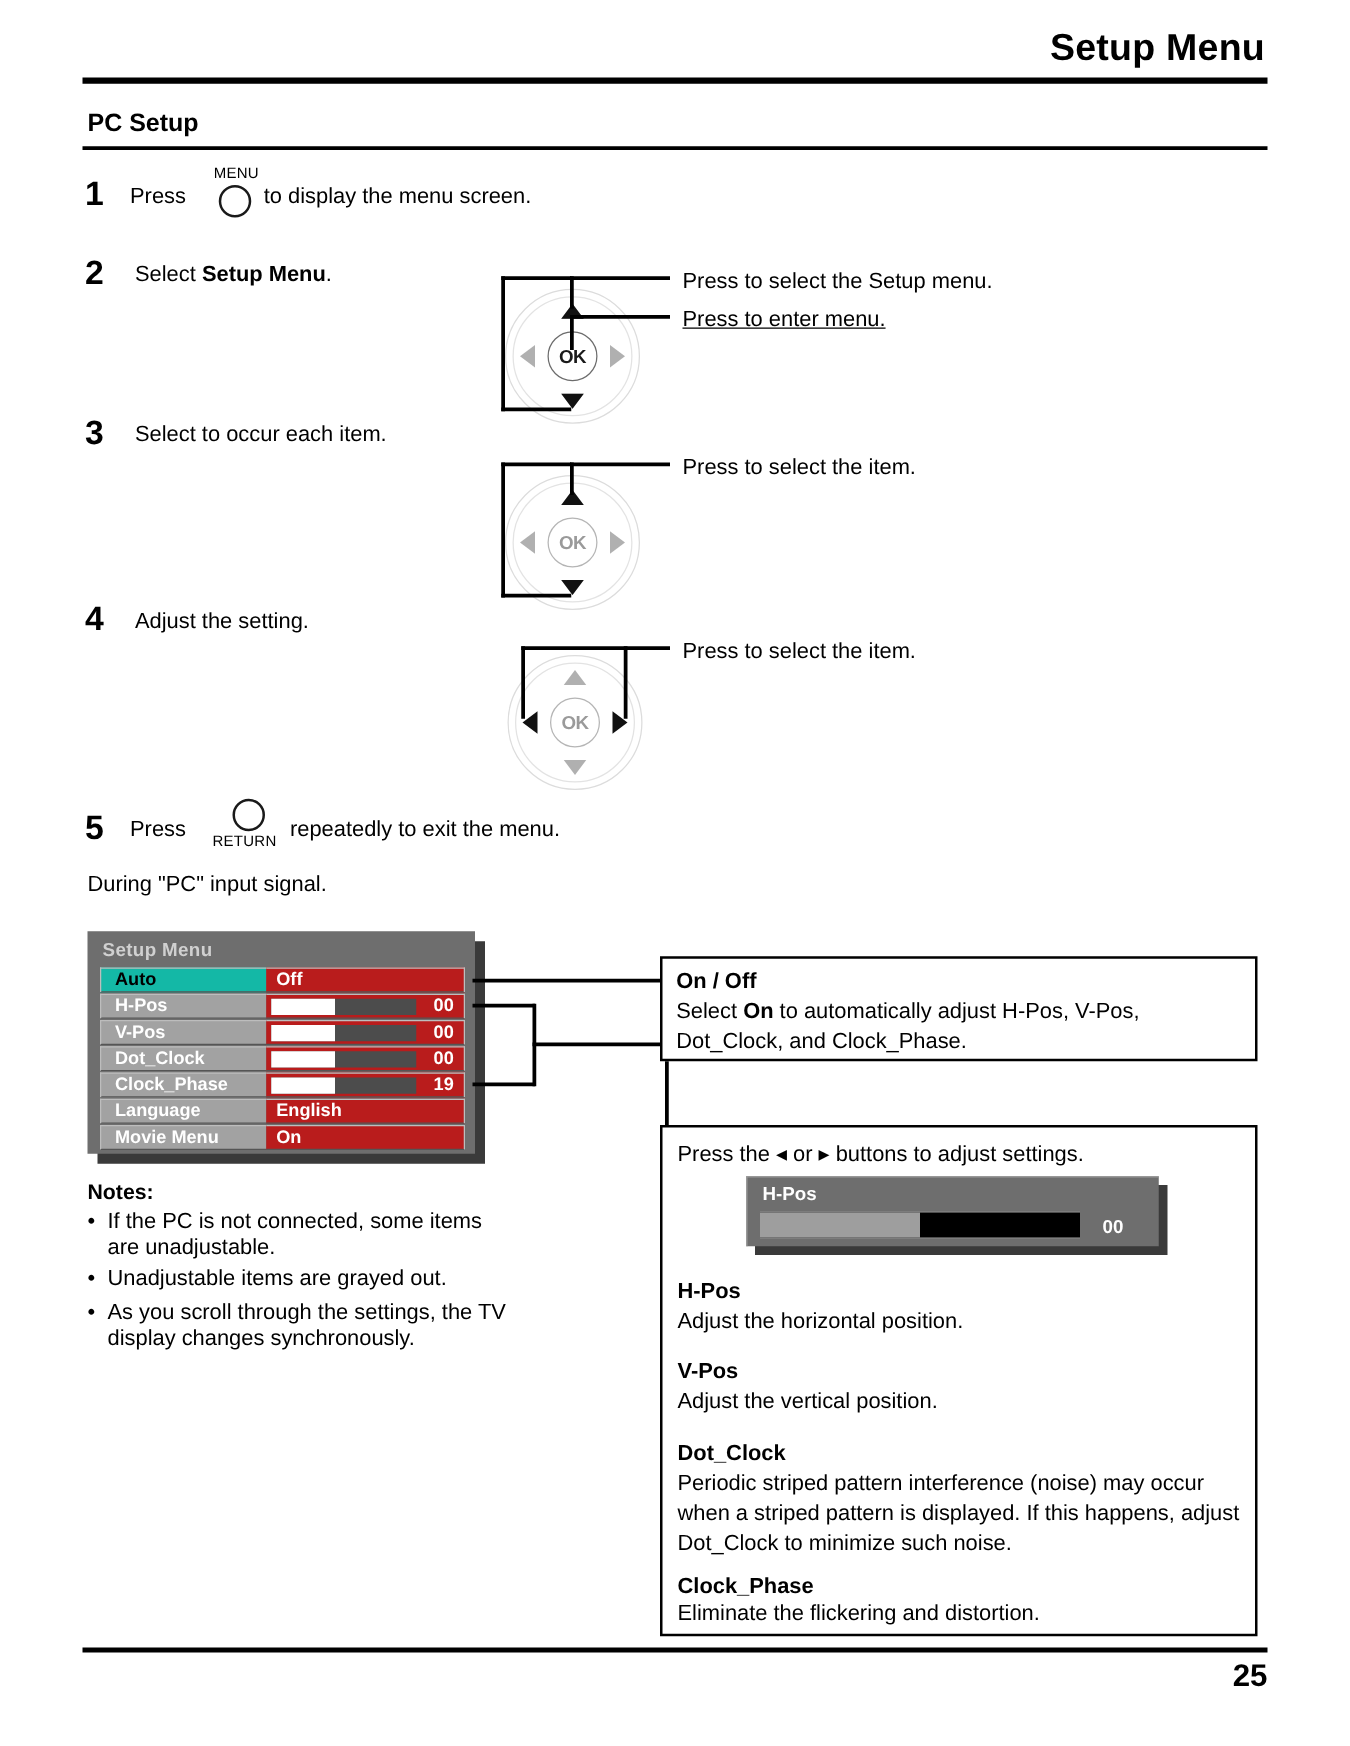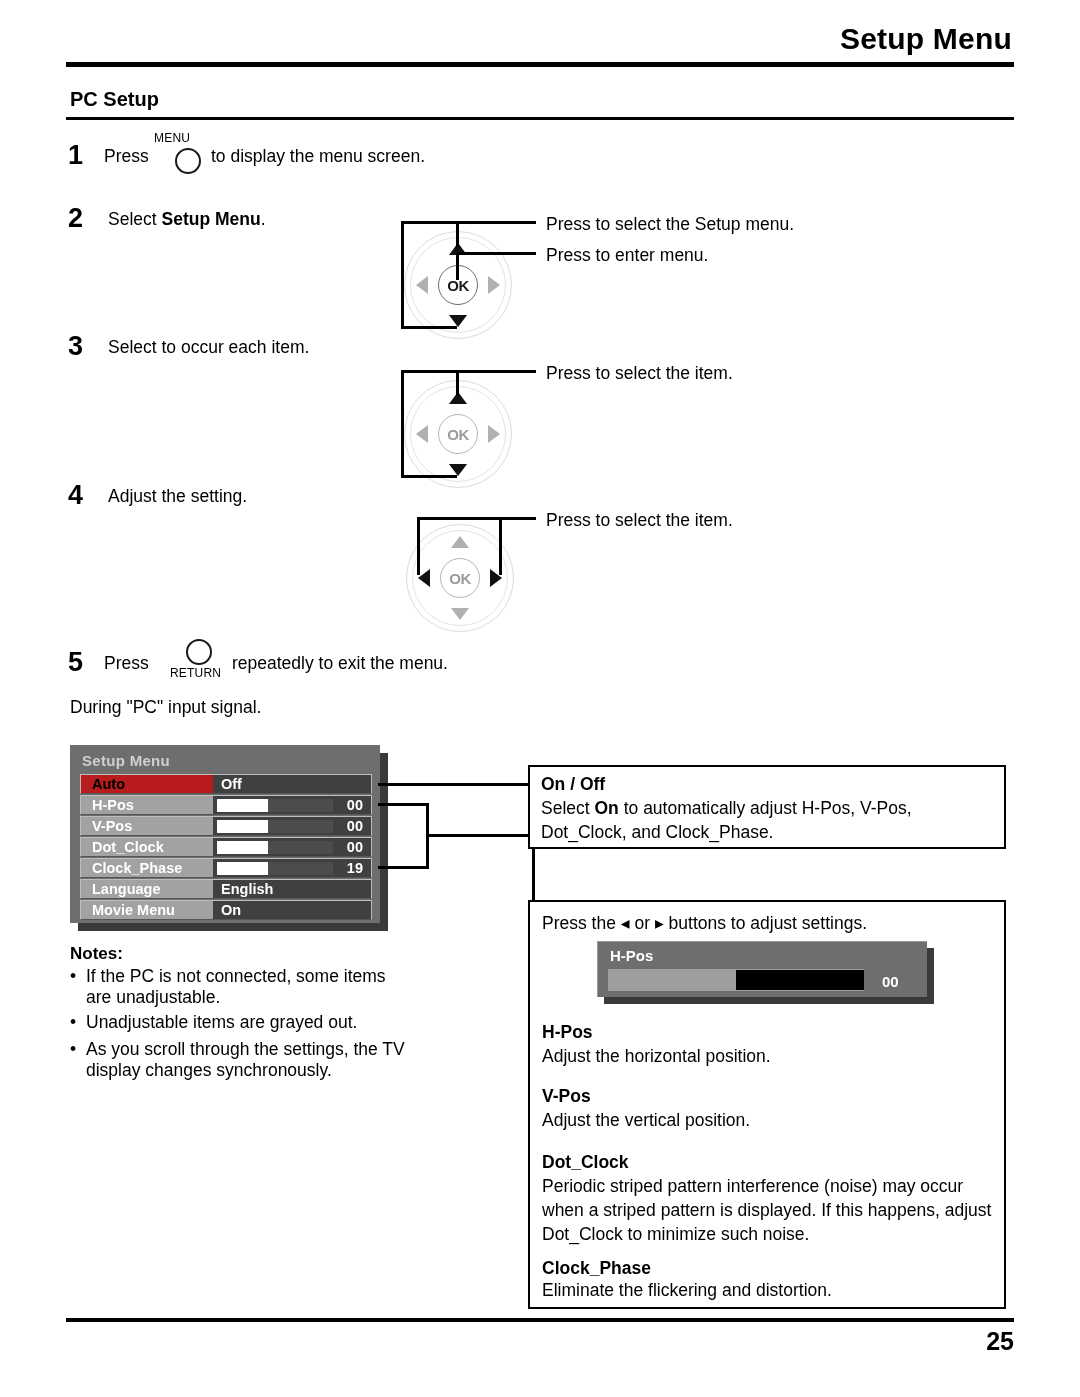--- a/index.html
+++ b/index.html
@@ -181,26 +181,26 @@
     font-weight: bold;
     display: flex;
     align-items: center;
     padding-left: 11px;
     box-sizing: border-box;
     border-top: 1px solid #bdbdbd;
     border-left: 1px solid #bdbdbd;
     border-bottom: 1px solid #555;
   }
   .osd-row.sel .osd-label {
-    background: #b91c1c;
+    background: #14b8a6;
     color: #000000;
   }
   .osd-value {
     flex: 1;
-    background: #404040;
+    background: #b91c1c;
     color: #ffffff;
     font-size: 14.5px;
     font-weight: bold;
     display: flex;
     align-items: center;
     padding-left: 8px;
     box-sizing: border-box;
     border-top: 1px solid #bdbdbd;
     border-right: 1px solid #bdbdbd;
     border-bottom: 1px solid #555;
@@ -332,21 +332,21 @@
 <body>
 
 <div class="header-title">Setup Menu</div>
 <div class="header-rule"></div>
 
 <div class="section-title">PC Setup</div>
 <div class="section-rule"></div>
 
 <div class="step-num" style="left:68px; top:140px;">1</div>
 <div class="step-text" style="left:104px; top:146px;">Press</div>
-<div class="rnd-label" style="left:154px; top:131px;">MENU</div>
+<div class="rnd-label" style="left:171px; top:131px;">MENU</div>
 <div class="rnd-btn" style="left:175px; top:148px;"></div>
 <div class="step-text" style="left:211px; top:146px;">to display the menu screen.</div>
 
 <div class="step-num" style="left:68px; top:203px;">2</div>
 <div class="step-text" style="left:108px; top:209px;">
   <span>Select </span><b>Setup Menu</b><span>.</span>
 </div>
 
 <div class="navpad dark-ok" style="left:404px; top:231px;">
   <div class="ring-outer"></div>
@@ -363,21 +363,21 @@
 
 <div class="lead v" style="left:401px; top:221px; height:108px;"></div>
 <div class="lead h" style="left:401px; top:221px; width:56px;"></div>
 <div class="lead h" style="left:401px; top:326px; width:56px;"></div>
 <div class="lead v" style="left:456px; top:221px; height:26px;"></div>
 <div class="lead h" style="left:456px; top:221px; width:80px;"></div>
 <div class="callout-text" style="left:546px; top:214px;">Press to select the Setup menu.</div>
 
 <div class="lead v" style="left:456px; top:252px; height:28px;"></div>
 <div class="lead h" style="left:456px; top:252px; width:80px;"></div>
-<div class="callout-text" style="left:546px; top:245px;">Press to enter menu.</div>
+<div class="callout-text" style="left:546px; top:245px;text-decoration:underline;">Press to enter menu.</div>
 
 <div class="step-num" style="left:68px; top:331px;">3</div>
 <div class="step-text" style="left:108px; top:337px;">Select to occur each item.</div>
 
 <div class="navpad" style="left:404px; top:380px;">
   <div class="ring-outer"></div>
   <div class="ring-inner"></div>
   <div class="tri up" style="left:45px; top:12px;"></div>
   <div class="tri down" style="left:45px; top:84px;"></div>
   <div class="tri left" style="left:12px; top:45px;"></div>

